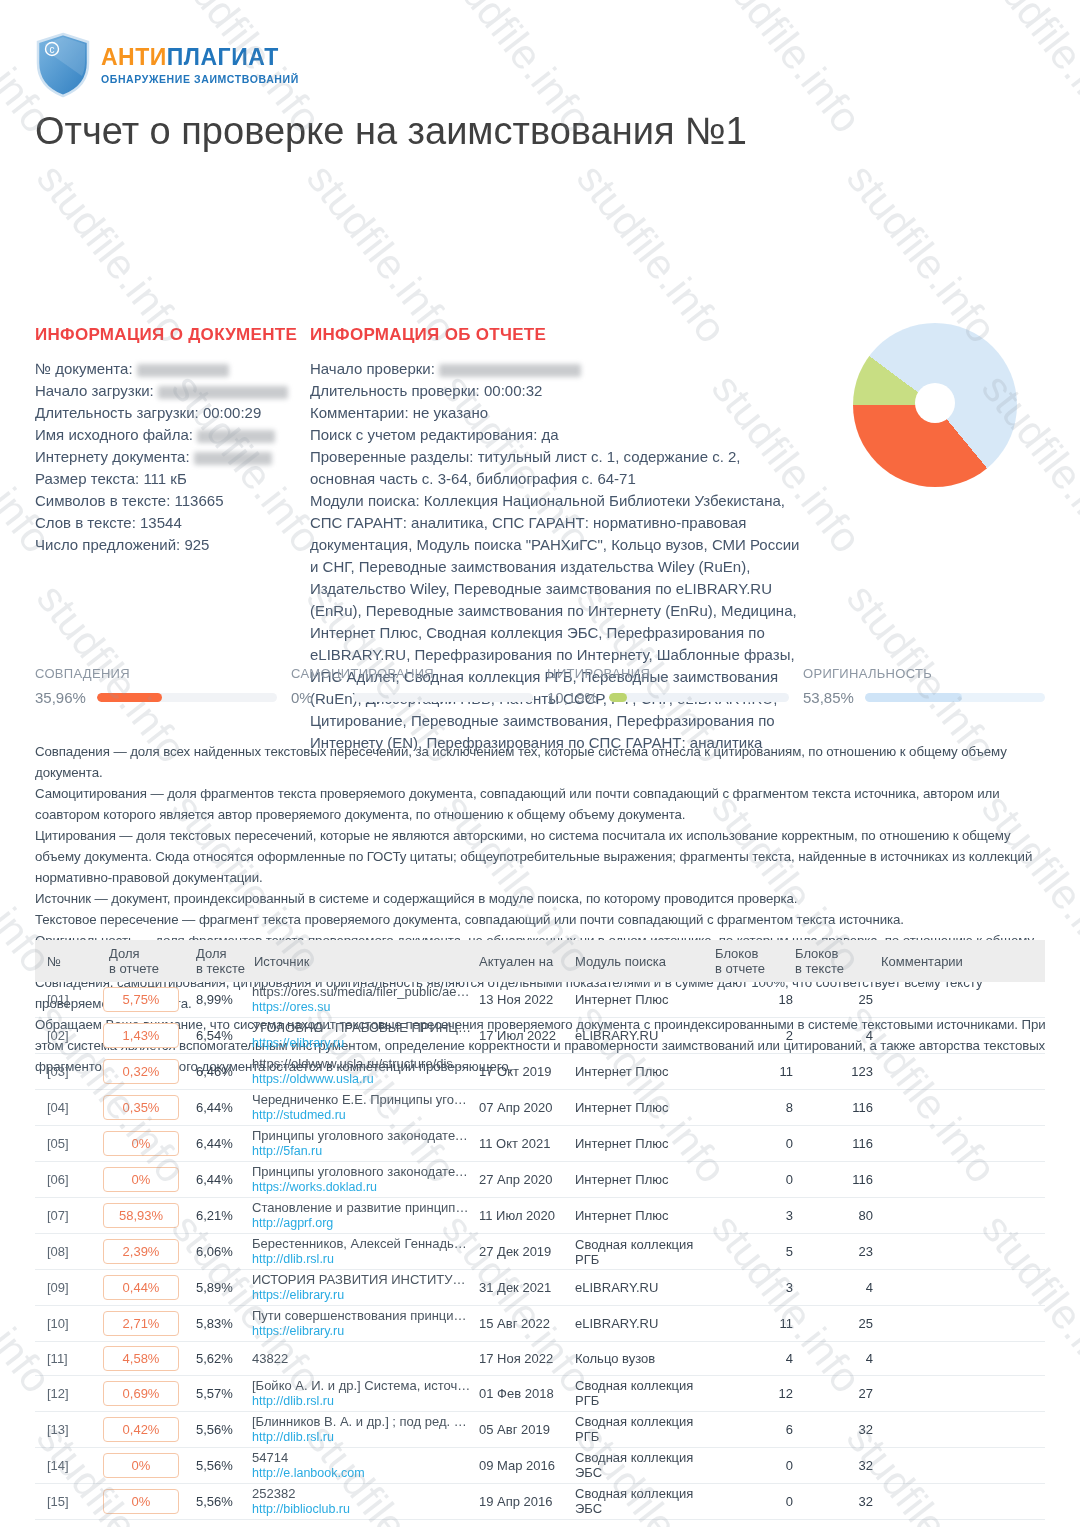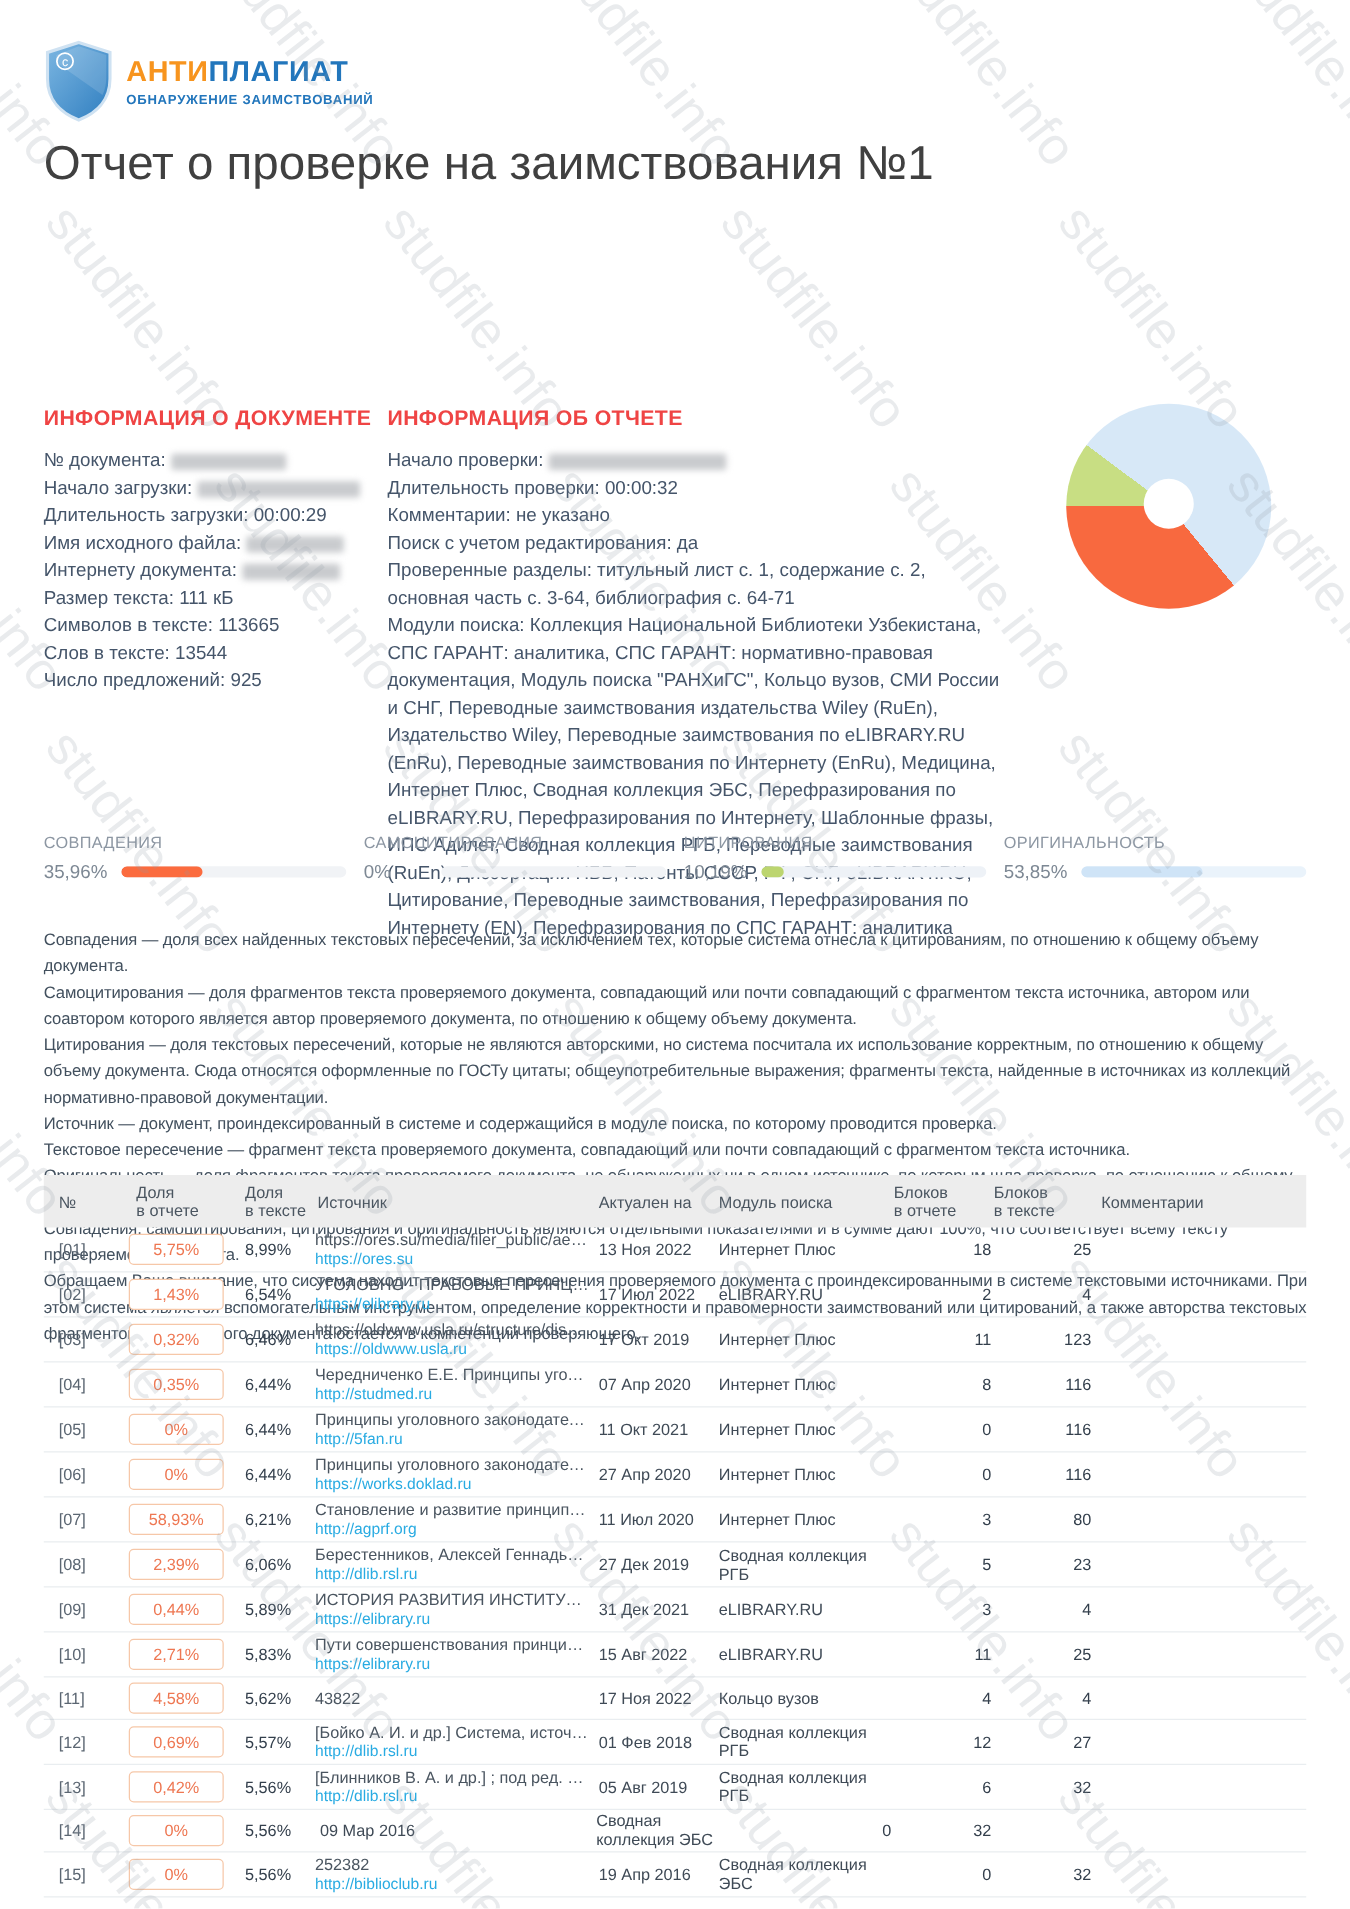--- a/index.html
+++ b/index.html
@@ -406,20 +406,21 @@
             <div class="cell-blocks">6</div>
             <div class="cell-blocks">32</div>
             <div class="cell-comment"></div>
           </div>
           <div class="t-grid t-row">
             <div class="cell-num">[14]</div>
             <div>
               <div class="badge">0%</div>
             </div>
             <div class="cell-sharetext">5,56%</div>
+            <div class="cell-source"><div class="src-title">54714</div><a class="src-link" href="#">http://e.lanbook.com</a></div>
             <div class="cell-date">09 Мар 2016</div>
             <div class="cell-module">Сводная коллекция ЭБС</div>
             <div class="cell-blocks">0</div>
             <div class="cell-blocks">32</div>
             <div class="cell-comment"></div>
           </div>
           <div class="t-grid t-row">
             <div class="cell-num">[15]</div>
             <div>
               <div class="badge">0%</div>

